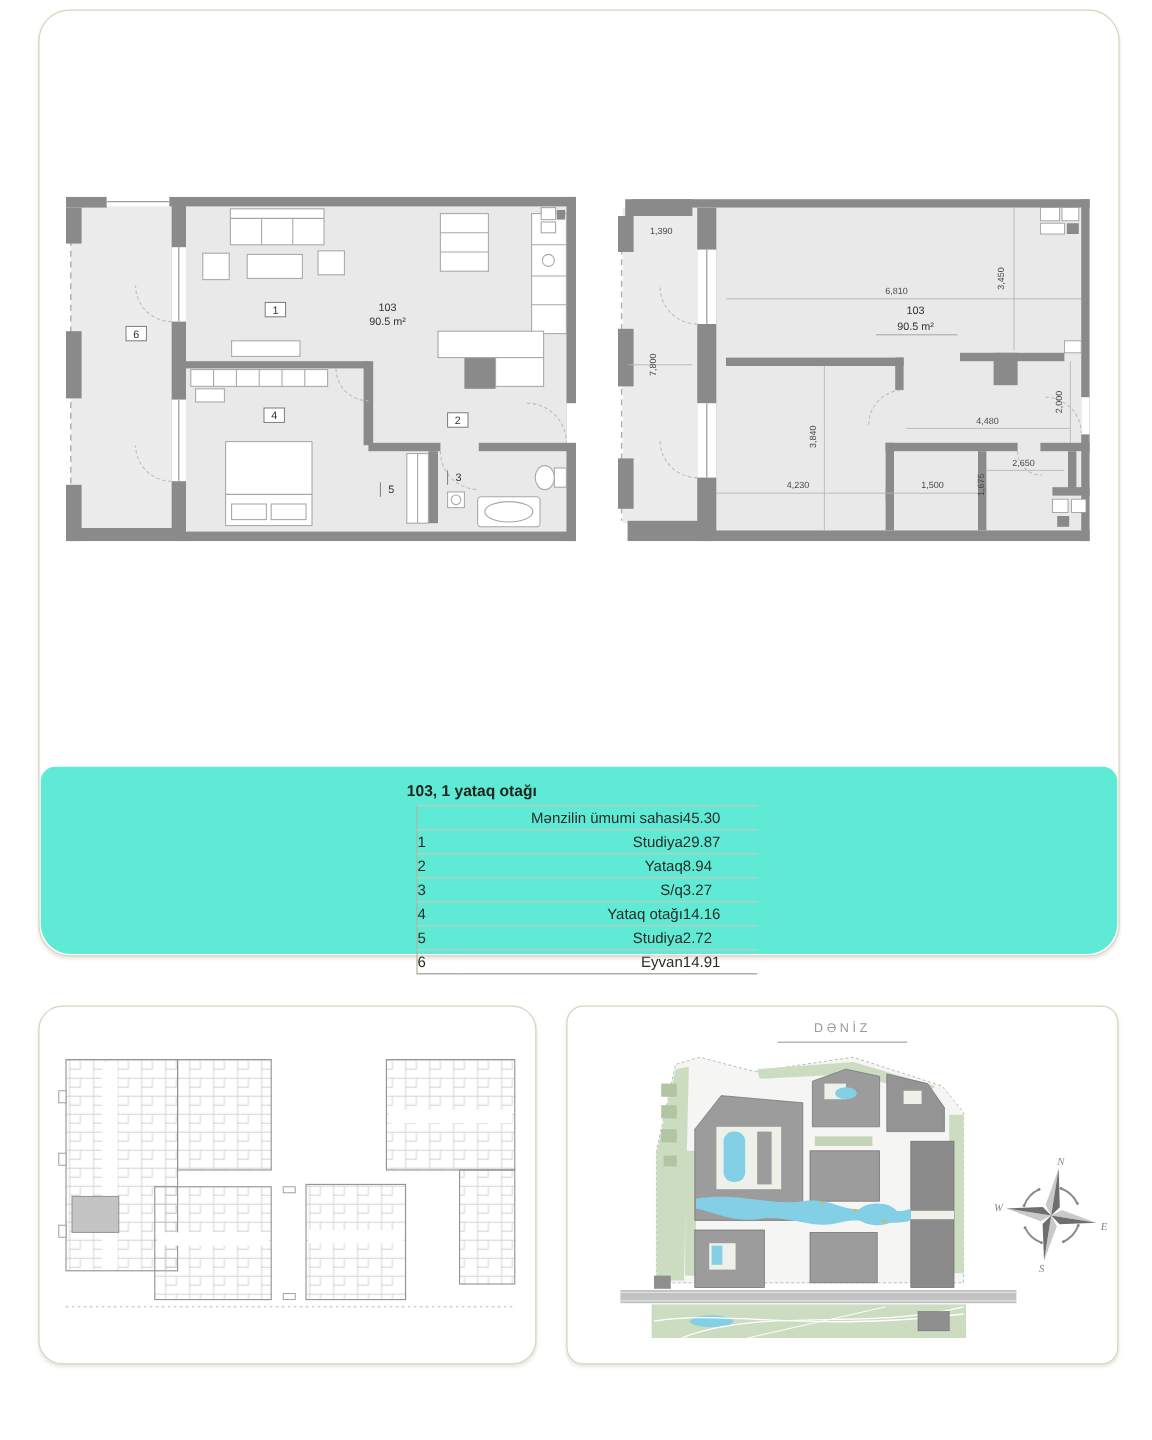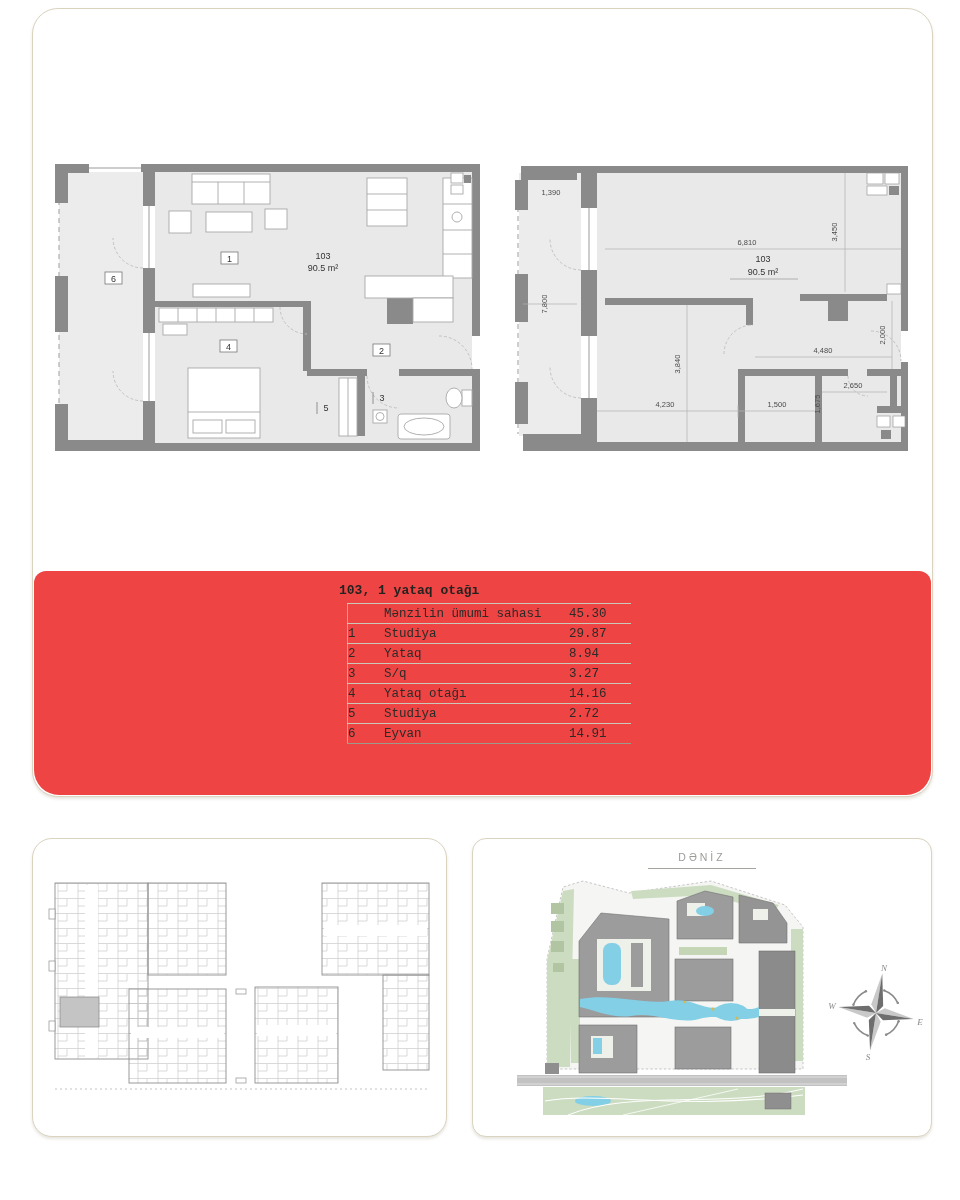--- a/index.html
+++ b/index.html
@@ -16,35 +16,35 @@
   }
   #top-card  { left:32px; top:8px;   width:899px; height:787px; border-radius:26px; }
   #key-card  { left:32px; top:838px; width:413px; height:297px; border-radius:20px; }
   #site-card { left:472px; top:838px; width:458px; height:297px; border-radius:14px; }
 
   .plan { position:absolute; }
   #plan-left  { left:22px;  top:155px; }
   #plan-right { left:482px; top:155px; }
 
   .beige {
-    position:absolute; left:1px; right:1px; bottom:1px; height:224px;
-    background:#ef4444; border-radius:12px 12px 25px 25px;font-family:Liberation Mono, monospace;
+    position:absolute; left:1px; right:1px; bottom:1px; height:156px;
+    background:#5eead4; border-radius:12px 12px 25px 25px;
   }
   .table-wrap { position:absolute; left:305px; top:12px; width:292px; }
   .tbl-title { font-size:13px; font-weight:bold; color:#232320; margin:0 0 5px 0; }
   table.areas {
     border-collapse:collapse; table-layout:fixed;
     margin-left:8px; width:284px;
     border-left:1px solid #b4b1a1; border-top:1px solid #cbc8ba;
     font-size:12.5px; color:#2b2b28;
   }
   table.areas td { border-bottom:1px solid #cbc8ba; padding:2.5px 0; height:14px; white-space:nowrap; overflow:hidden; }
   table.areas tr:last-child td { border-bottom:1px solid #9d9a8c; }
   td.num { width:36px; padding-left:7px; }
-  td.lbl { width:auto; }
+  td.lbl { width:auto;text-align:right; }
   td.val { width:62px; }
 
   .deniz { position:absolute; top:8px; left:0; width:100%; text-align:center; }
   .deniz span { font-size:10.5px; letter-spacing:3px; color:#9b9b98; }
   .deniz-line { width:108px; border-top:1px solid #a5a5a0; margin:3px auto 0; }
 
   svg text { font-family:"Liberation Sans", sans-serif; }
   .dim { font-size:7.5px; fill:#4a4a4a; }
   .rlab { font-size:9px; fill:#333; }
   .ulab { font-size:9px; fill:#333; }

